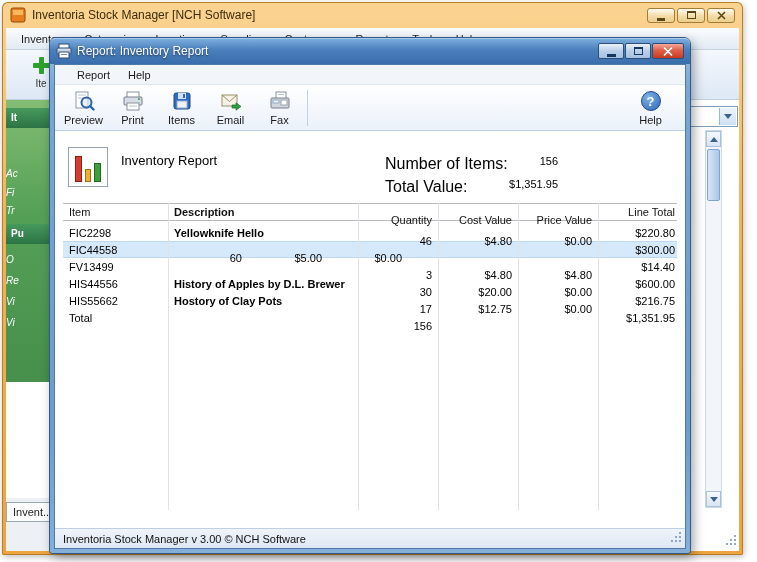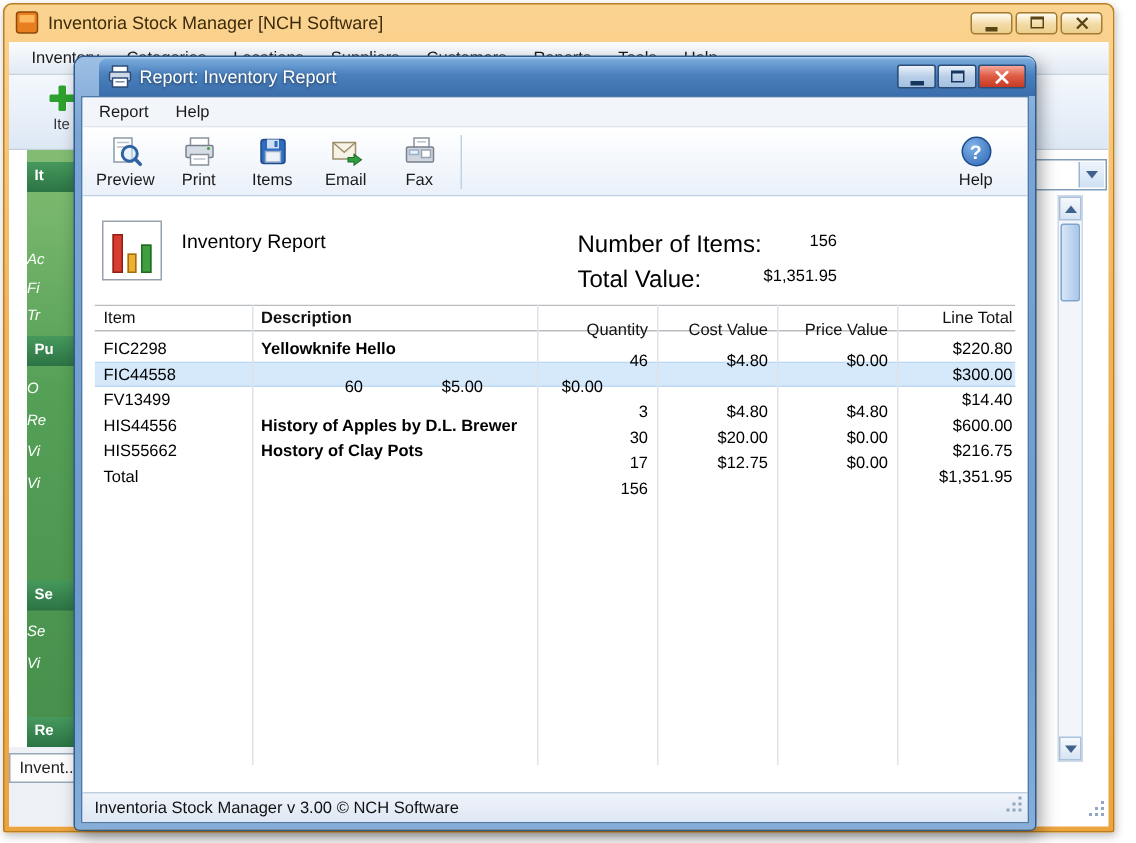--- a/index.html
+++ b/index.html
@@ -27,22 +27,22 @@
     display: flex; align-items: center; padding-left: 6px; font-size: 11px; color: #1a1a1a; }
   .menu-item { padding: 0 9px; height: 100%; display: flex; align-items: center; white-space: nowrap; }
   .main-toolbar { position: absolute; left: 0; right: 0; top: 22px; height: 50px;
     background: linear-gradient(#f4f8fd,#dde8f5); border-bottom: 1px solid #c2cfde; }
   .add-item-btn { position: absolute; left: 14px; top: 5px; width: 42px; text-align: center; }
   .plus-icon { display: block; position: relative; width: 21px; height: 21px; margin: 0 auto; }
   .plus-icon .ph { position: absolute; left: 2px; top: 8px; width: 17px; height: 5px; background: #2da12d; border-radius: 1px; }
   .plus-icon .pv { position: absolute; left: 8px; top: 2px; width: 5px; height: 17px; background: #2da12d; border-radius: 1px; }
   .add-item-label { display: block; margin-top: 2px; font-size: 10px; color: #333; white-space: nowrap; overflow: hidden; }
 
-  .sidebar { position: absolute; left: 0; top: 72px; width: 46px; height: 398px;
-    background: linear-gradient(180deg,#83bd73,#55a057 40%,#468f4c); overflow: hidden; margin-left: 12px; }
+  .sidebar { position: absolute; left: 0; top: 72px; width: 46px; height: 282px;
+    background: linear-gradient(180deg,#83bd73,#55a057 40%,#468f4c); overflow: hidden; }
   .sb-h { position: absolute; left: 0; right: 0; height: 20px;
     background: linear-gradient(#46995d,#2c7344); color: #fff; font-weight: bold;
     font-size: 10px; line-height: 20px; padding-left: 5px; white-space: nowrap; overflow: hidden; }
   .sb-i { position: absolute; left: 0; right: 0; height: 16px; color: #fff;
     font-size: 10px; line-height: 16px; white-space: nowrap; overflow: hidden; font-style: italic; }
 
   .bottom-strip { position: absolute; left: 0; top: 470px; width: 46px; bottom: 0; background: #edf0f4; }
   .main-tab { position: absolute; left: 0; top: 474px; width: 92px; height: 20px; background: #fdfdfd;
     border: 1px solid #98a8bc; font-size: 11px; line-height: 18px; padding-left: 6px; color: #222; }
 
@@ -62,37 +62,37 @@
   .sb-up { top: 0; } .sb-down { bottom: 0; }
   .sb-thumb { position: absolute; left: 1px; right: 1px; top: 18px; height: 52px;
     background: linear-gradient(90deg,#d8e6f6,#a9c7e8); border: 1px solid #7fa4cd; border-radius: 2px; }
   .main-grip { position: absolute; right: 1px; bottom: 0; }
 
   
   .report-win { position: absolute; left: 50px; top: 38px; width: 640px; height: 515px;
     border-radius: 6px 6px 3px 3px;
     background: linear-gradient(180deg,#9dbfe4,#7aa5d4 10%,#6d9bcb 75%,#85afd9);
     box-shadow: 0 0 0 1px #2f5a8e, 3px 4px 12px rgba(0,0,0,.40); }
-  .report-titlebar { position: absolute; left: 16px; top: 0; right: 0; height: 26px;
+  .report-titlebar { position: absolute; left: 0; top: 0; right: 0; height: 26px;
     display: flex; align-items: center; padding: 0 6px; gap: 5px;
     background: linear-gradient(180deg,#7fb0e0,#4a80bd 45%,#3a6dab);
     border-radius: 5px 5px 0 0; box-shadow: inset 0 1px 0 rgba(255,255,255,.35); }
   .rw-title { color: #fff; font-size: 12px; text-shadow: 0 1px 2px rgba(0,0,0,.55); white-space: nowrap; }
   .dlg-btns { margin-left: auto; display: flex; gap: 1px; }
   .dlg-btn { width: 26px; height: 16px; border-radius: 2px; border: 1px solid #2c4e79;
     display: flex; align-items: center; justify-content: center;
     background: linear-gradient(#ebf2fb,#b9cfe8 50%,#a5c1e0); }
   .dlg-btn.close { width: 32px; background: linear-gradient(#f4a79b,#e06048 45%,#c83a23); }
   .dg-min { width: 9px; height: 3px; background: #15365e; position: relative; top: 4px; }
   .dg-max { width: 9px; height: 8px; border: 1px solid #15365e; border-top: 2px solid #15365e; }
 
   .report-body { position: absolute; left: 4px; right: 4px; top: 26px; bottom: 4px;
     background: #fff; border: 1px solid #4d7aa9; display: flex; flex-direction: column; overflow: hidden; }
   .report-menubar { height: 20px; background: #f2f5fa; border-bottom: 1px solid #e0e6ee;
-    display: flex; align-items: center; font-size: 11px; color: #1a1a1a; padding-left: 2px; }
+    display: flex; align-items: center; font-size: 11px; color: #1a1a1a; padding-left: 13px; }
   .report-toolbar { height: 46px; background: linear-gradient(#ffffff,#eaf1fa);
     border-bottom: 1px solid #bed1e8; display: flex; align-items: center; padding: 0 4px; }
   .tb-btn { width: 49px; height: 44px; display: flex; flex-direction: column;
     align-items: center; justify-content: center; gap: 1px; border-radius: 3px; }
   .tb-icon { display: flex; align-items: center; justify-content: center; height: 23px; }
   .tb-label { font-size: 11px; color: #1a1a1a; white-space: nowrap; }
   .tb-sep { width: 1px; height: 36px; background: #c3d2e3; margin: 0 3px; }
   .tb-help { margin-left: auto; margin-right: 6px; }
   .help-circle { width: 20px; height: 20px; border-radius: 50%;
     background: radial-gradient(circle at 35% 30%,#7fb2e8,#2e66b4);

